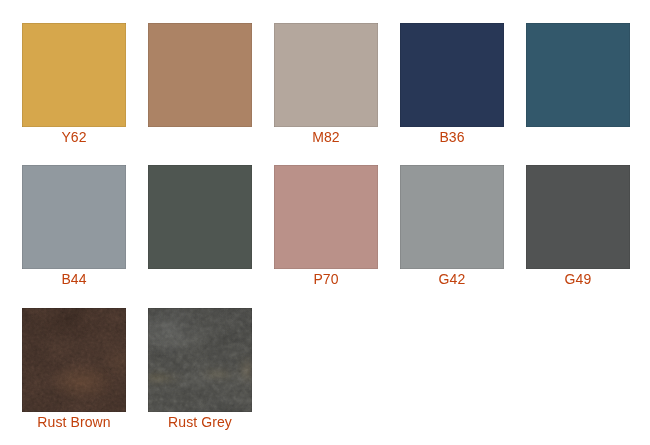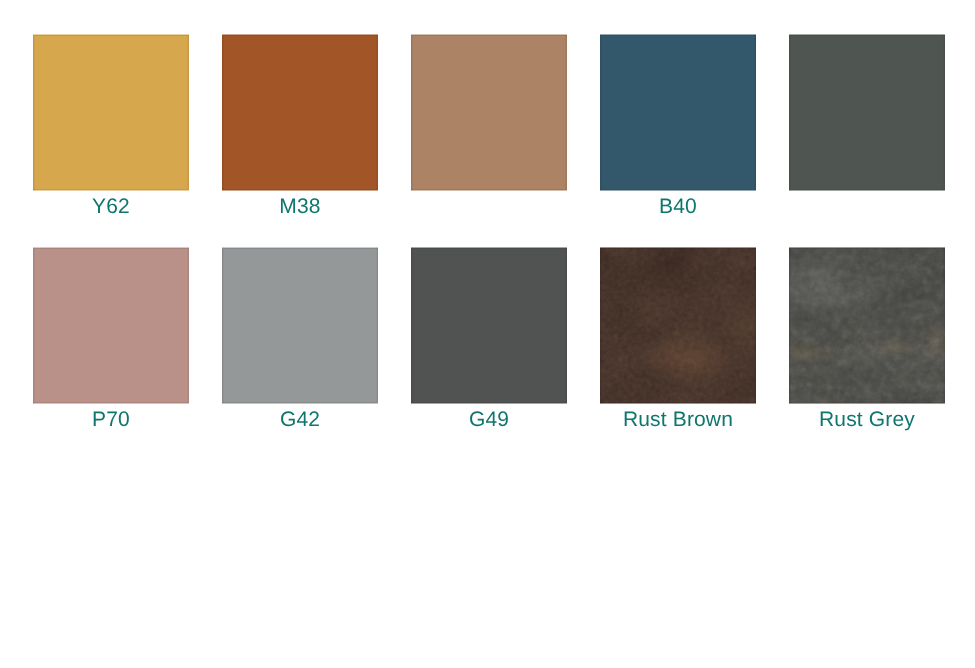--- a/index.html
+++ b/index.html
@@ -54,54 +54,65 @@
     height: 104px;
     pointer-events: none;
   }
   .label {
     display: block;
     width: 104px;
     height: 38.4px;
     text-align: center;
     font-size: 14px;
     line-height: 14px;
-    color: #0f766e;
+    color: #c2410c;
     padding-top: 3px;
     transform: translateZ(0);
     -webkit-font-smoothing: antialiased;
     box-sizing: border-box;
     letter-spacing: 0.1px;
   }
 </style>
 </head>
 <body>
 
 <div class="grid">
     <div class="cell">
       <div class="swatch texture-solid" style="background: rgb(214, 167, 76);">
         <div class="edge"></div>
       </div>
       <span class="label">Y62</span>
     </div>
     <div class="cell">
-      <div class="swatch texture-solid" style="background: rgb(162, 85, 39);">
-        <div class="edge"></div>
-      </div>
-      <span class="label">M38</span>
-    </div>
-    <div class="cell">
       <div class="swatch texture-solid" style="background: rgb(172, 131, 101);">
         <div class="edge"></div>
       </div>
     </div>
     <div class="cell">
+      <div class="swatch texture-solid" style="background: rgb(180, 167, 157);">
+        <div class="edge"></div>
+      </div>
+      <span class="label">M82</span>
+    </div>
+    <div class="cell">
+      <div class="swatch texture-solid" style="background: rgb(40, 55, 86);">
+        <div class="edge"></div>
+      </div>
+      <span class="label">B36</span>
+    </div>
+    <div class="cell">
       <div class="swatch texture-solid" style="background: rgb(51, 88, 107);">
         <div class="edge"></div>
       </div>
-      <span class="label">B40</span>
+    </div>
+    <div class="cell">
+      <div class="swatch texture-solid" style="background: rgb(145, 153, 159);">
+        <div class="edge"></div>
+      </div>
+      <span class="label">B44</span>
     </div>
     <div class="cell">
       <div class="swatch texture-solid" style="background: rgb(79, 86, 81);">
         <div class="edge"></div>
       </div>
     </div>
     <div class="cell">
       <div class="swatch texture-solid" style="background: rgb(186, 145, 137);">
         <div class="edge"></div>
       </div>

